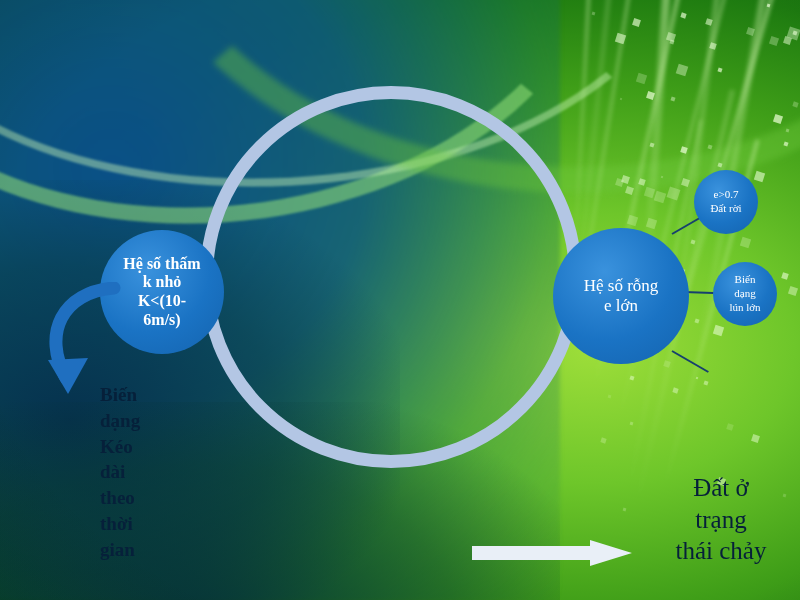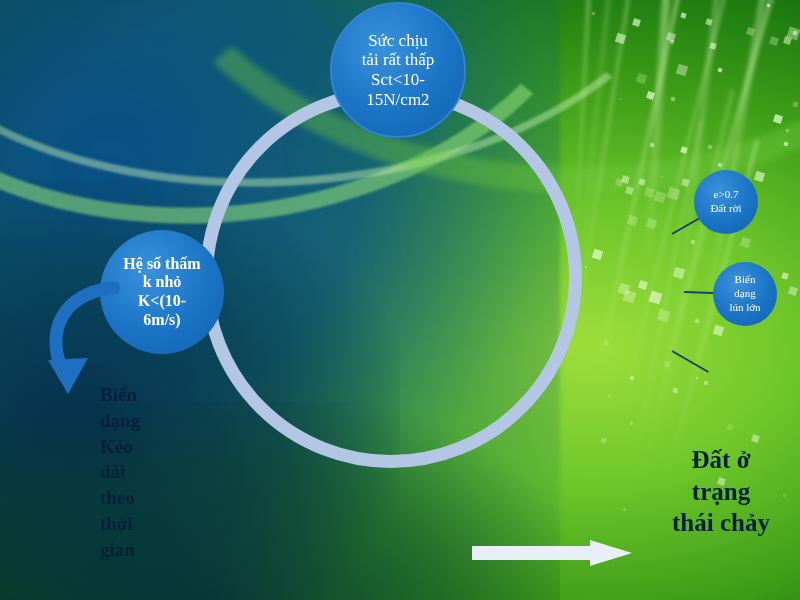--- a/index.html
+++ b/index.html
@@ -188,25 +188,25 @@
     width: 92px;
     color: #06203a;
     font-size: 19px;
     font-weight: bold;
     line-height: 1.36;
     font-family: "Liberation Serif", serif;
   }
   .label-right-text {
     position: absolute;
     left: 646px;
-    top: 444px;
+    top: 472px;
     width: 150px;
     color: #06203a;
     font-size: 25px;
-    font-weight: bold;
+    font-weight: normal;
     line-height: 1.26;
     text-align: center;
     font-family: "Liberation Serif", serif;
   }
   .arrow-right {
     position: absolute;
     left: 472px;
     top: 540px;
     width: 160px;
     height: 26px;
@@ -315,29 +315,29 @@
     </div>
   <div class="bg-vignette"></div>
 
   <div class="ring"></div>
 
   <div class="connector conn-1"></div>
   <div class="connector conn-2"></div>
   <div class="connector conn-3"></div>
 
 
-  <div class="node node-top">
-    <span class="node-text">Sức chịu<br>tải rất thấp<br>Sct&lt;10-<br>15N/cm2</span>
-  </div>
 
   <div class="node node-left">
     <span class="node-text">Hệ số thấm<br>k nhỏ<br>K&lt;(10-<br>6m/s)</span>
   </div>
 
 
+  <div class="node node-right">
+    <span class="node-text">Hệ số rỗng<br>e lớn</span>
+  </div>
 
   <div class="node node-sat node-sat-1">
     <span class="node-text">e&gt;0.7<br>Đất rời</span>
   </div>
 
   <div class="node node-sat node-sat-2">
     <span class="node-text">Biến<br>dạng<br>lún lớn</span>
   </div>
 
 

